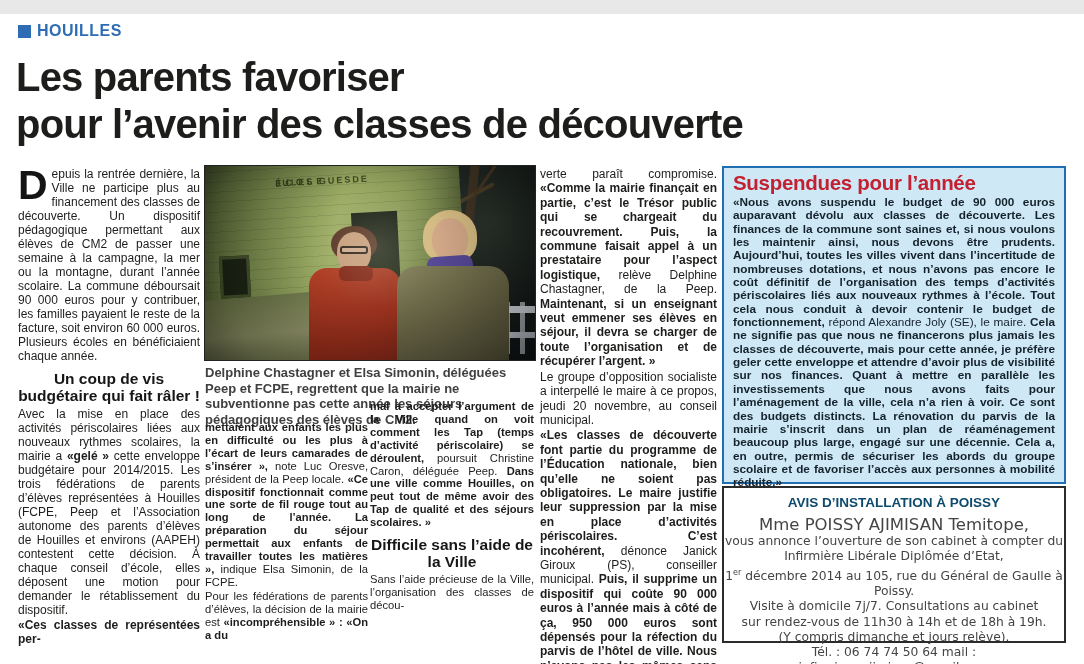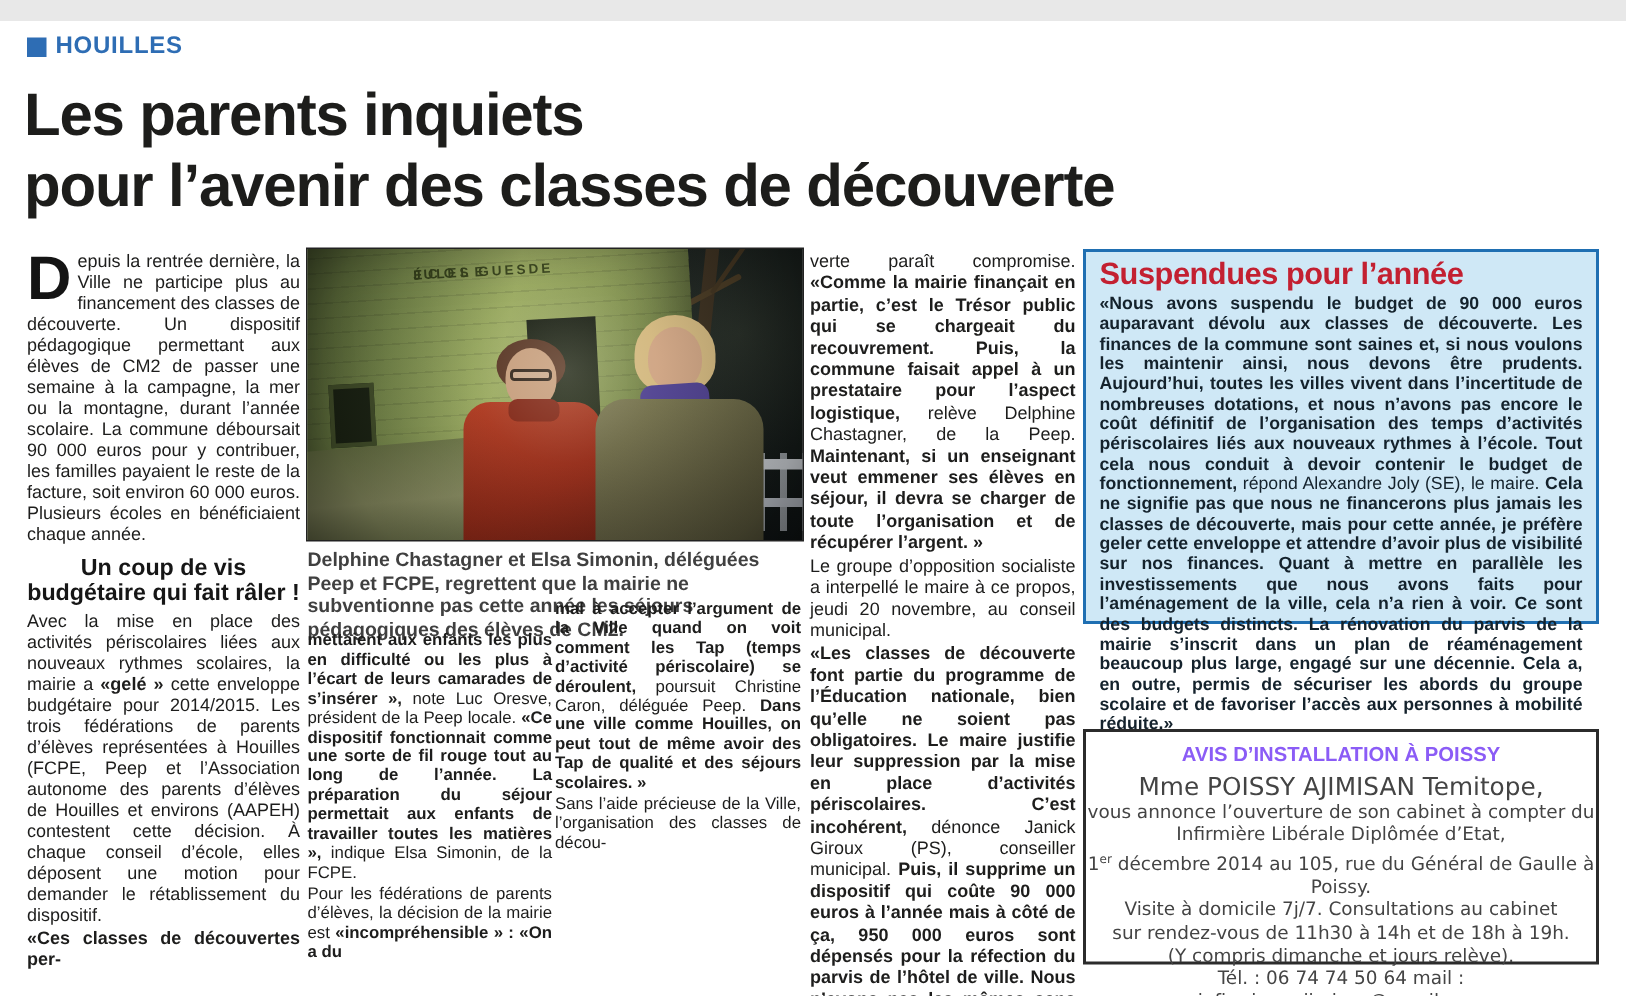--- a/index.html
+++ b/index.html
@@ -68,53 +68,53 @@
   .headR { left:227px; top:52px; width:36px; height:42px; background:#cfa483; border-radius:50% 50% 45% 45%; }
   .scarfR { left:222px; top:90px; width:46px; height:22px; background:#4f4191; border-radius:8px; transform:rotate(-4deg); }
   .coatR { left:192px; top:100px; width:112px; height:104px; border-radius:20px 20px 0 0;
     background:linear-gradient(165deg,#77744e,#5f5c3e 55%,#4c4a33); }
   .ph-flash { left:0; top:0; right:0; bottom:0;
     background:radial-gradient(circle at 52% 42%, rgba(255,253,235,.2) 0%, rgba(255,253,235,.04) 30%, rgba(0,0,0,.25) 78%, rgba(0,0,0,.5) 100%); }
   
   .caption { position:absolute; left:205px; top:351px; width:332px;
     font-size:13px; line-height:15.6px; font-weight:700; color:#404040; }
   
-  .sidebar-box { position:absolute; left:722px; top:152px; width:344px; height:250px;
+  .sidebar-box { position:absolute; left:722px; top:152px; width:344px; height:318px;
     background:#cfe8f6; border:2px solid #1f6fb2; padding:3px 9px 4px 9px; }
   .sidebar-title { color:#c32031; font-size:20.5px; font-weight:700; letter-spacing:-.3px; margin-bottom:1px; }
   .sidebar-text { font-size:11.8px; line-height:13.35px; text-align:justify; color:#14222c; }
   
   .ad-box { position:absolute; left:722px; top:472px; width:344px; height:157px;
     background:#fff; border:2px solid #2b2b2b; text-align:center; padding-top:7px;
     font-family:"DejaVu Sans", sans-serif; color:#3a3a3a; }
-  .ad-title { font-family:"Liberation Sans", sans-serif; font-weight:700; font-size:13.5px; color:#8b5cf6; margin-bottom:5px; }
+  .ad-title { font-family:"Liberation Sans", sans-serif; font-weight:700; font-size:13.5px; color:#0c4a6e; margin-bottom:5px; }
   .ad-name { font-size:16.5px; line-height:19px; color:#444; }
   .ad-line { font-size:12.3px; line-height:15.3px; color:#444; }
   sup { font-size:8px; vertical-align:super; }
 </style>
 </head>
 <body>
 
 <div class="page">
 
   <div class="kicker">
     <span class="kicker-square"></span>
     <span class="kicker-label">HOUILLES</span>
   </div>
 
   <div class="headline">
-    <div>Les parents inquiets</div>
+    <div>Les parents favoriser</div>
     <div>pour l’avenir des classes de découverte</div>
   </div>
 
   <div class="coltext col1">
     <p><span class="dropcap">D</span><span>epuis la rentrée dernière, la Ville ne participe plus au financement des classes de découverte. Un dispositif pédagogique permettant aux élèves de CM2 de passer une semaine à la campagne, la mer ou la montagne, durant l’année scolaire. La commune déboursait 90 000 euros pour y contribuer, les familles payaient le reste de la facture, soit environ 60 000 euros. Plusieurs écoles en bénéficiaient chaque année.</span></p>
     <div class="sub">Un coup de vis budgétaire qui fait râler !</div>
     <p><span>Avec la mise en place des activités périscolaires liées aux nouveaux rythmes scolaires, la mairie a </span><span class="b">«gelé »</span><span> cette enveloppe budgétaire pour 2014/2015. Les trois fédérations de parents d’élèves représentées à Houilles (FCPE, Peep et l’Association autonome des parents d’élèves de Houilles et environs (AAPEH) contestent cette décision. À chaque conseil d’école, elles déposent une motion pour demander le rétablissement du dispositif.</span></p>
-    <p class="b">«Ces classes de découvertes per-</p>
+    <p class="b">«Ces classes de représentées per-</p>
   </div>
 
   <div class="photo">
     <div class="ph-sky"></div>
     <div class="ph-trunk"></div>
     <div class="ph-br1"></div>
     <div class="ph-br2"></div>
     <div class="ph-br3"></div>
     <div class="ph-building">
       <div class="ph-bricks"></div>
@@ -144,20 +144,21 @@
 
   <div class="caption">Delphine Chastagner et Elsa Simonin, déléguées Peep et FCPE, regrettent que la mairie ne subventionne pas cette année les séjours pédagogiques des élèves de CM2.</div>
 
   <div class="coltext col2">
     <p><span class="b">mettaient aux enfants les plus en difficulté ou les plus à l’écart de leurs camarades de s’insérer »,</span><span> note Luc Oresve, président de la Peep locale. </span><span class="b">«Ce dispositif fonctionnait comme une sorte de fil rouge tout au long de l’année. La préparation du séjour permettait aux enfants de travailler toutes les matières »,</span><span> indique Elsa Simonin, de la FCPE.</span></p>
     <p><span>Pour les fédérations de parents d’élèves, la décision de la mairie est </span><span class="b">«incompréhensible » : «On a du</span></p>
   </div>
 
   <div class="coltext col3">
     <p><span class="b">mal à accepter l’argument de la Ville quand on voit comment les Tap (temps d’activité périscolaire) se déroulent, </span><span>poursuit Christine Caron, déléguée Peep. </span><span class="b">Dans une ville comme Houilles, on peut tout de même avoir des Tap de qualité et des séjours scolaires. »</span></p>
+    <div class="sub">Difficile sans l’aide de la Ville</div>
     <p>Sans l’aide précieuse de la Ville, l’organisation des classes de décou-</p>
   </div>
 
   <div class="coltext col4">
     <p><span>verte paraît compromise. </span><span class="b">«Comme la mairie finançait en partie, c’est le Trésor public qui se chargeait du recouvrement. Puis, la commune faisait appel à un prestataire pour l’aspect logistique, </span><span>relève Delphine Chastagner, de la Peep. </span><span class="b">Maintenant, si un enseignant veut emmener ses élèves en séjour, il devra se charger de toute l’organisation et de récupérer l’argent. »</span></p>
     <p>Le groupe d’opposition socialiste a interpellé le maire à ce propos, jeudi 20 novembre, au conseil municipal.</p>
     <p><span class="b">«Les classes de découverte font partie du programme de l’Éducation nationale, bien qu’elle ne soient pas obligatoires. Le maire justifie leur suppression par la mise en place d’activités périscolaires. C’est incohérent, </span><span>dénonce Janick Giroux (PS), conseiller municipal. </span><span class="b">Puis, il supprime un dispositif qui coûte 90 000 euros à l’année mais à côté de ça, 950 000 euros sont dépensés pour la réfection du parvis de l’hôtel de ville. Nous n’avons pas les mêmes sens des priorités. »</span></p>
 
   </div>
 

